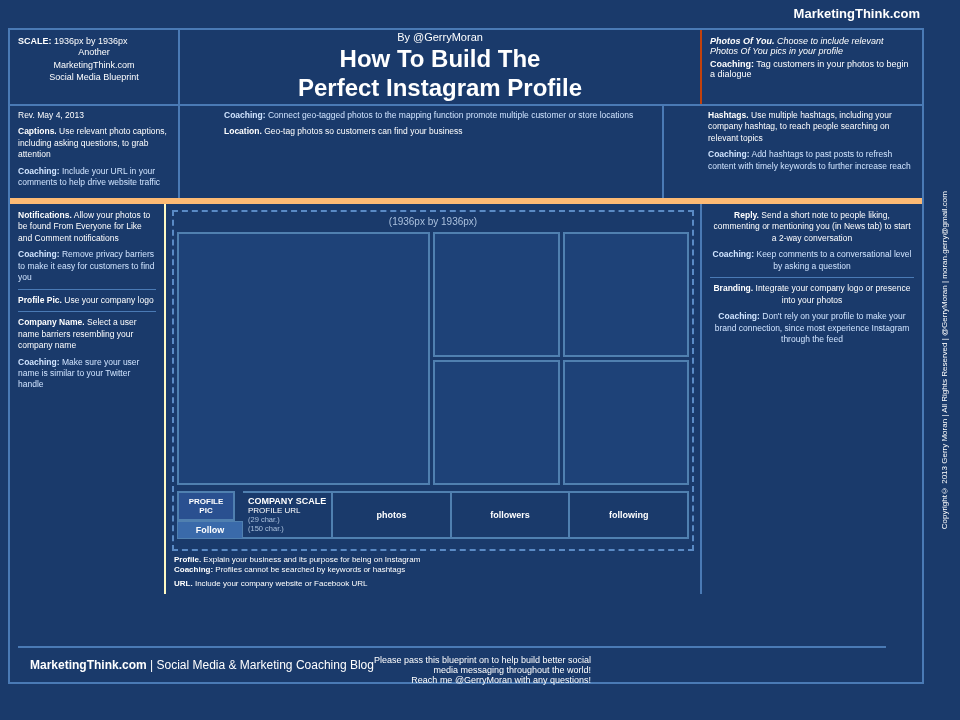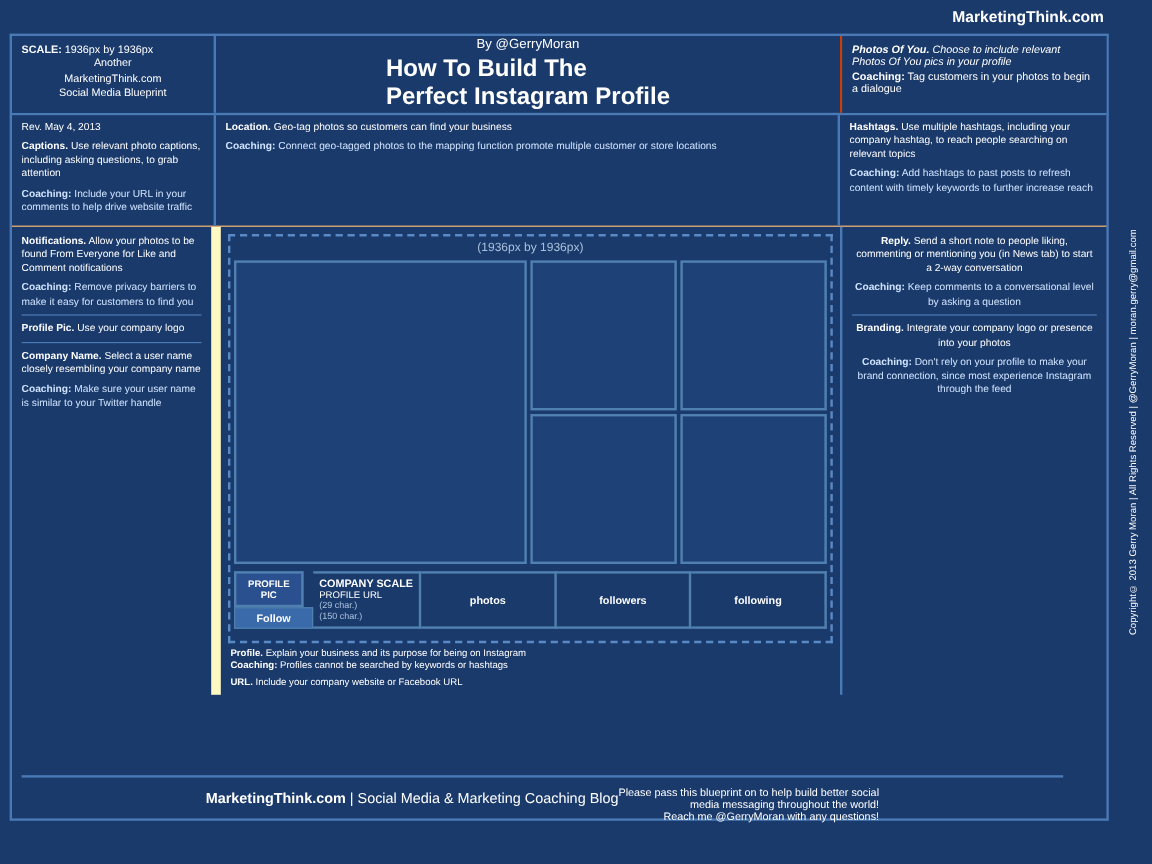--- a/index.html
+++ b/index.html
@@ -57,21 +57,21 @@
       right: 36px;
       bottom: 36px;
       border: 2px solid #4a7ab5;
       background-color: #1a3a6b;
     }
 
     
     .header-row {
       display: flex;
       border-bottom: 2px solid #4a7ab5;
-      height: 66px;
+      height: 76px;
     }
 
     .header-left {
       width: 170px;
       border-right: 2px solid #4a7ab5;
       padding: 6px 8px;
       background-color: #1a3a6b;
     }
     .header-left .scale-text {
       font-size: 9px;
@@ -89,23 +89,24 @@
       justify-content: center;
       padding: 4px;
       border-right: 2px solid #c2410c;
     }
     .header-center .by-line {
       font-size: 11px;
       color: white;
       margin-bottom: 2px;
     }
     .header-center .main-title {
-      font-size: 20px;
+      font-size: 24px;
       font-weight: bold;
       color: white;
+      text-align: center;
       line-height: 1.2;
     }
 
     .header-right {
       width: 220px;
       padding: 6px 8px;
       background-color: #1a3a6b;
     }
     .header-right .photos-title {
       font-size: 9px;
@@ -134,21 +135,21 @@
     
     .footer-area {
       position: absolute;
       bottom: 0;
       left: 8px;
       right: 36px;
       height: 36px;
       border-top: 2px solid #4a7ab5;
       display: flex;
       align-items: center;
-      justify-content: center;
+      justify-content: flex-start;
       padding: 0 12px;
     }
 
     .footer-left {
       font-size: 12px;
       color: white;
     }
     .footer-left strong { font-weight: bold; }
 
     .footer-right {
@@ -165,22 +166,22 @@
     }
 
     
     .mid-section {
       display: flex;
       flex: 1;
       min-height: 0;
     }
 
     .left-panel {
-      width: 174px;
-      border-right: 8px solid #fef9c3;
+      width: 156px;
+      border-right: 2px solid #fef9c3;
       padding: 6px 8px;
       overflow: hidden;
     }
 
     .center-panel {
       flex: 1;
       display: flex;
       flex-direction: column;
       padding: 4px;
       position: relative;
@@ -250,43 +251,43 @@
           <strong>Photos Of You.</strong>
           <span>Choose to include relevant Photos Of You pics in your profile</span>
         </div>
         <div class="coaching">
           <strong>Coaching:</strong>
           <span>Tag customers in your photos to begin a dialogue</span>
         </div>
       </div>
     </div>
 
-    <div style="display:flex; border-bottom: 1px solid #fdba74;">
+    <div style="display:flex; border-bottom: 6px solid #fdba74; gap: 36px;">
       <div style="width:170px; border-right:2px solid #4a7ab5; padding:4px 8px;">
         <div class="tip-block">
           <span>Rev. May 4, 2013</span>
         </div>
         <div class="tip-block">
           <strong>Captions.</strong>
           <span>Use relevant photo captions, including asking questions, to grab attention</span>
         </div>
         <div class="tip-block coaching-style">
           <strong>Coaching:</strong>
           <span>Include your URL in your comments to help drive website traffic</span>
         </div>
       </div>
       <div style="flex:1; border-right:2px solid #4a7ab5; padding:4px 8px;">
+        <div class="tip-block coaching-style">
+          <strong>Coaching:</strong>
+          <span>Connect geo-tagged photos to the mapping function promote multiple customer or store locations</span>
+        </div>
         <div class="tip-block">
           <strong>Location.</strong>
           <span>Geo-tag photos so customers can find your business</span>
         </div>
-        <div class="tip-block coaching-style">
-          <strong>Coaching:</strong>
-          <span>Connect geo-tagged photos to the mapping function promote multiple customer or store locations</span>
-        </div>
       </div>
       <div style="width:222px; padding:4px 8px;">
         <div class="tip-block">
           <strong>Hashtags.</strong>
           <span>Use multiple hashtags, including your company hashtag, to reach people searching on relevant topics</span>
         </div>
         <div class="tip-block coaching-style">
           <strong>Coaching:</strong>
           <span>Add hashtags to past posts to refresh content with timely keywords to further increase reach</span>
         </div>
@@ -305,21 +306,21 @@
           <span>Remove privacy barriers to make it easy for customers to find you</span>
         </div>
         <div class="section-divider"></div>
         <div class="tip-block">
           <strong>Profile Pic.</strong>
           <span>Use your company logo</span>
         </div>
         <div class="section-divider"></div>
         <div class="tip-block">
           <strong>Company Name.</strong>
-          <span>Select a user name closely resembling your company name</span>
+          <span>Select a user name barriers resembling your company name</span>
         </div>
         <div class="tip-block coaching-style">
           <strong>Coaching:</strong>
           <span>Make sure your user name is similar to your Twitter handle</span>
         </div>
       </div>
 
       <div class="center-panel">
         <div style="border: 2px dashed #5a8ac5; flex: 1; margin: 2px; display: flex; flex-direction: column;">
 

